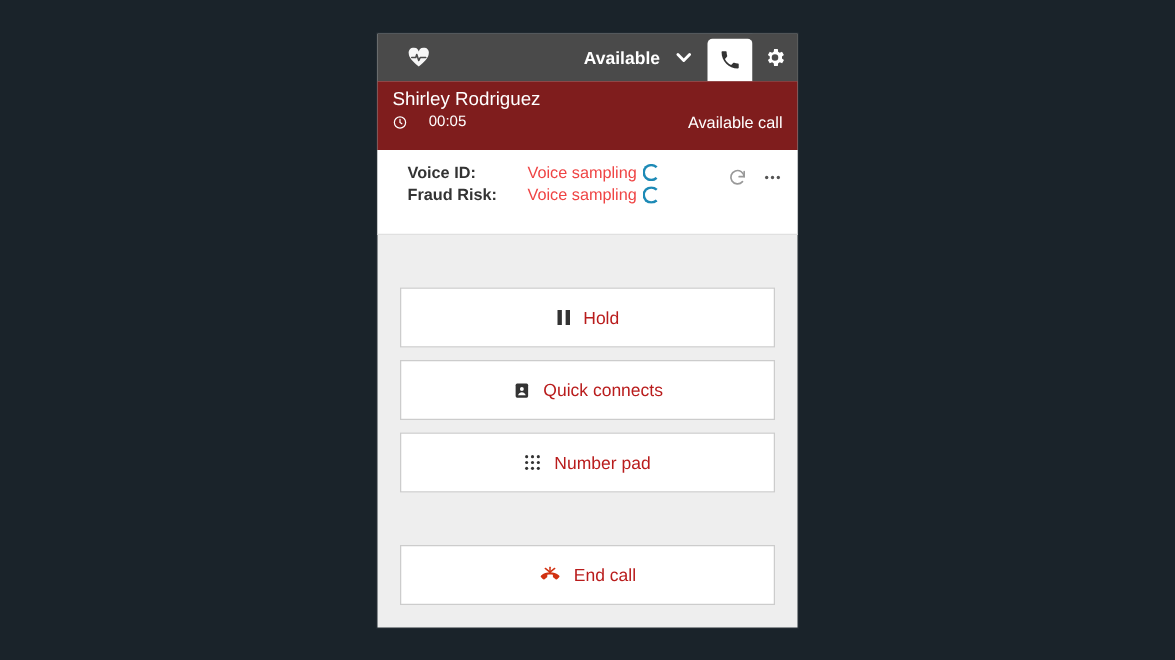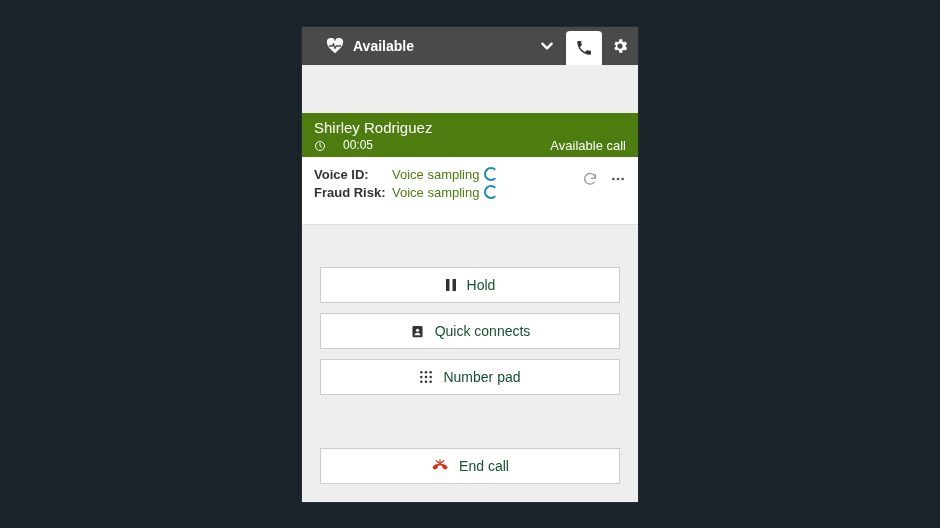--- a/index.html
+++ b/index.html
@@ -27,20 +27,21 @@
       align-items: stretch;
       color: #fff;
     }
     .status-area {
       flex: 1;
       display: flex;
       align-items: center;
       padding-left: 23px;
       gap: 8px;
       cursor: pointer;
+      justify-content: space-between;
     }
     .status-icon svg { display:block; }
     .status-text { font-size: 14px; font-weight: 700; }
     .chevron { padding: 0 12px; display:flex; align-items:center; }
     .tab-btns { display:flex; height:100%; }
     .tab-btn {
       width: 36px;
       display:flex;
       align-items:center;
       justify-content:center;
@@ -49,71 +50,70 @@
     }
     .tab-btn.active {
       background:#fff;
       color:#333;
       border-top-left-radius:4px;
       border-top-right-radius:4px;
       margin-top:4px;
     }
     
     .callerbar {
-      background: #4d7c0f;
+      background: #7f1d1d;
       color:#fff;
-      padding: 6px 12px 4px 12px;
+      padding: 6px 12px 15px 12px;
       display:flex;
       justify-content:space-between;
       align-items:flex-end;
-      margin-top:48px;
     }
     .caller-left { line-height:1.25; }
     .caller-name { font-size:15px; font-weight:500; }
     .caller-timer { font-size:12px; display:flex; align-items:center; gap:17px; margin-top:1px;}
     .connected { font-size:13px; }
     
     .voicebox {
       background:#fff;
       padding: 10px 12px 24px;
       display:flex;
       justify-content:space-between;
       border-bottom:1px solid #e0e0e0;
     }
     .voice-rows { display:flex; flex-direction:column; gap:3px; }
-    .voice-row { display:flex; align-items:center; gap:6px; font-size:13px; }
+    .voice-row { display:flex; align-items:center; gap:24px; font-size:13px;margin-left:12px; }
     .voice-label { color:#333; font-weight:700; min-width:72px; }
-    .voice-value { color:#4d7c0f; font-weight:500; display:flex; gap:5px;}
+    .voice-value { color:#ef4444; font-weight:500; display:flex; align-items:center; gap:5px;}
     .spinner {
       width:14px; height:14px;
       border: 2px solid #1d8ab6;
       border-right-color: transparent;
       border-radius:50%;
       display:inline-block;
     }
     .voice-actions { display:flex; align-items:flex-start; gap:12px; padding-top:4px; color:#888; }
     .voice-actions > * { cursor:pointer; }
     
     .controls {
       flex:1;
       display:flex;
       flex-direction:column;
       padding: 42px 18px 18px;
       gap:10px;
     }
     .btn {
       background:#fff;
       border:1px solid #ccc;
-      height:36px;
+      height:48px;
       display:flex;
       align-items:center;
       justify-content:center;
       gap:10px;
       font-size:14px;
-      color:#14532d;
+      color:#b91c1c;
       font-weight:500;
       cursor:pointer;
     }
     .btn-row { display:flex; gap:10px; }
     .btn-row .btn { flex:1; }
     .btn-full { width:100%; }
     .spacer { flex:1; }
     .end-call-icon { color:#d13212; }
     .icon { display:inline-flex; }
     svg { display:block; }

